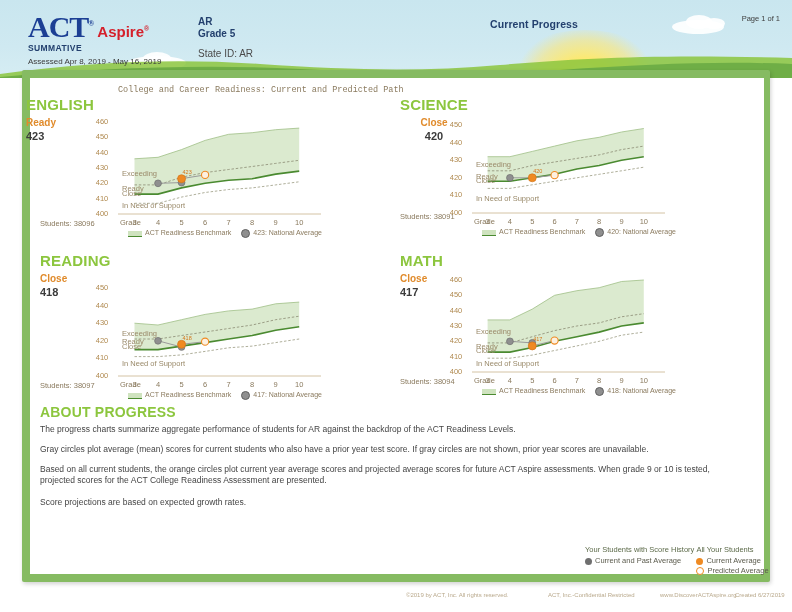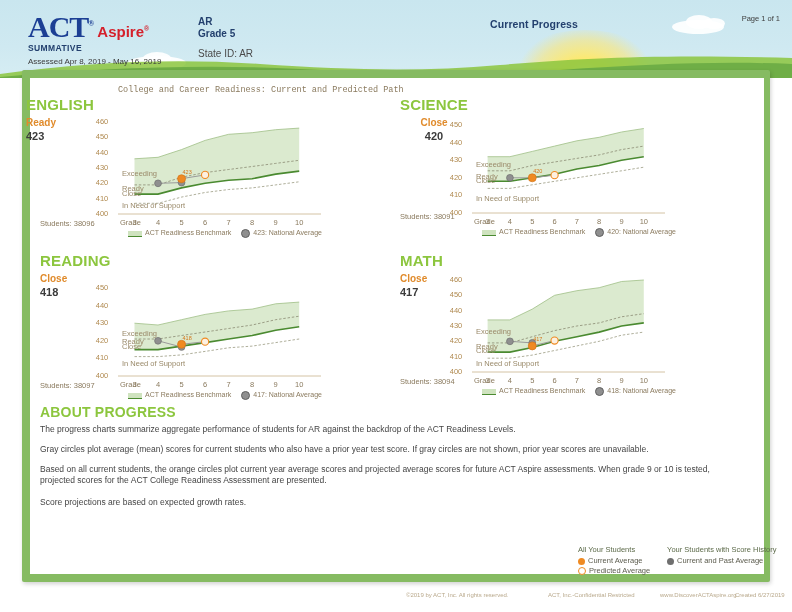--- a/index.html
+++ b/index.html
@@ -291,28 +291,28 @@
 
 <div id="about-title">ABOUT PROGRESS</div>
 <div id="about-root">
     <div class="about-p" style="top: 424px;">The progress charts summarize aggregate performance of students for AR against the backdrop of the ACT Readiness Levels.</div>
     <div class="about-p" style="top: 444px;">Gray circles plot average (mean) scores for current students who also have a prior year test score. If gray circles are not shown, prior year scores are unavailable.</div>
     <div class="about-p" style="top: 464px;">Based on all current students, the orange circles plot current year average scores and projected average scores for future ACT Aspire assessments. When grade 9 or 10 is tested, projected scores for the ACT College Readiness Assessment are presented.</div>
     <div class="about-p" style="top: 497px;">Score projections are based on expected growth rates.</div>
   </div>
 
 <div id="blegend">
+  <div class="col" style="margin-left:7px">
+    <div class="hdr">Your Students with Score History</div>
+    <div class="lrow"><span class="dot-gray"></span><span>Current and Past Average</span></div>
+  </div>
   <div class="col" style="width:80px">
     <div class="hdr">All Your Students</div>
     <div class="lrow"><span class="dot-fill"></span><span>Current Average</span></div>
     <div class="lrow"><span class="dot-open"></span><span>Predicted Average</span></div>
-  </div>
-  <div class="col" style="margin-left:7px">
-    <div class="hdr">Your Students with Score History</div>
-    <div class="lrow"><span class="dot-gray"></span><span>Current and Past Average</span></div>
   </div>
 </div>
 
 <div id="footer">
   <span style="left:406px;">©2019 by ACT, Inc. All rights reserved.</span>
   <span style="left:548px;">ACT, Inc.-Confidential Restricted</span>
   <span style="left:660px;">www.DiscoverACTAspire.org</span>
   <span style="left:735px;">Created 6/27/2019</span>
 </div>
 

